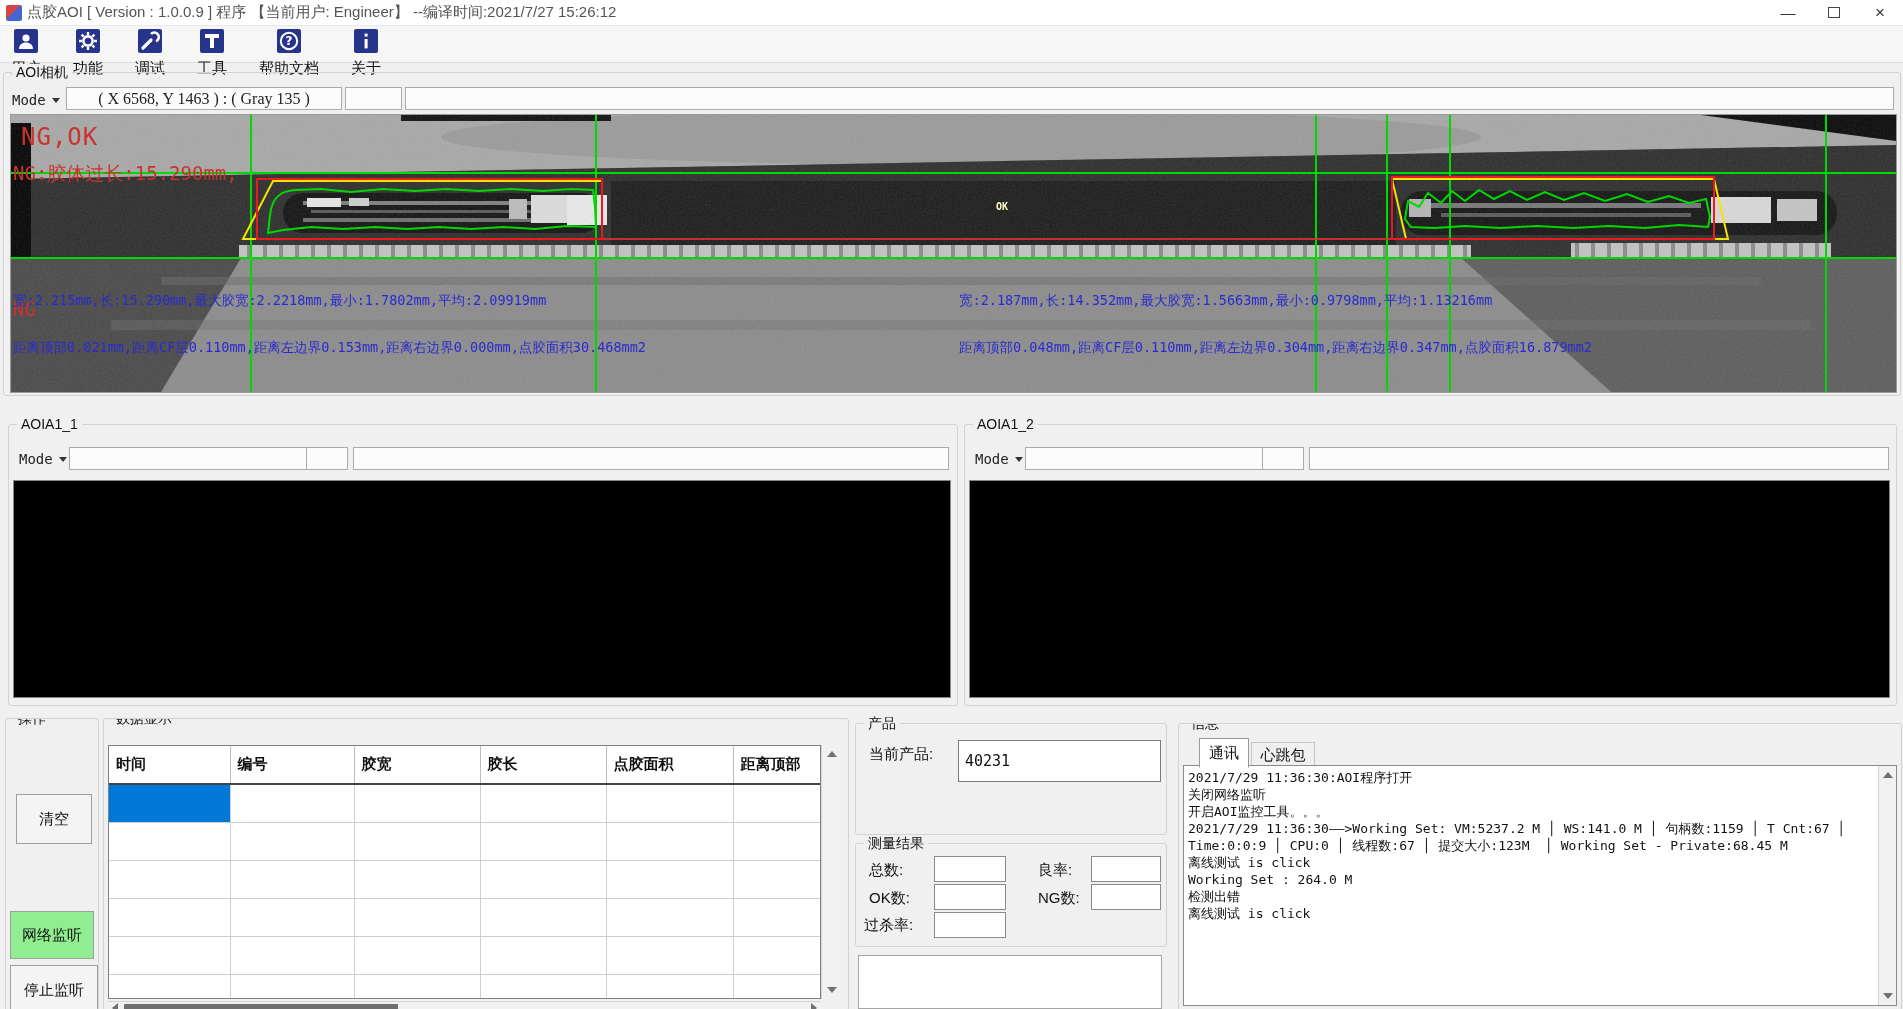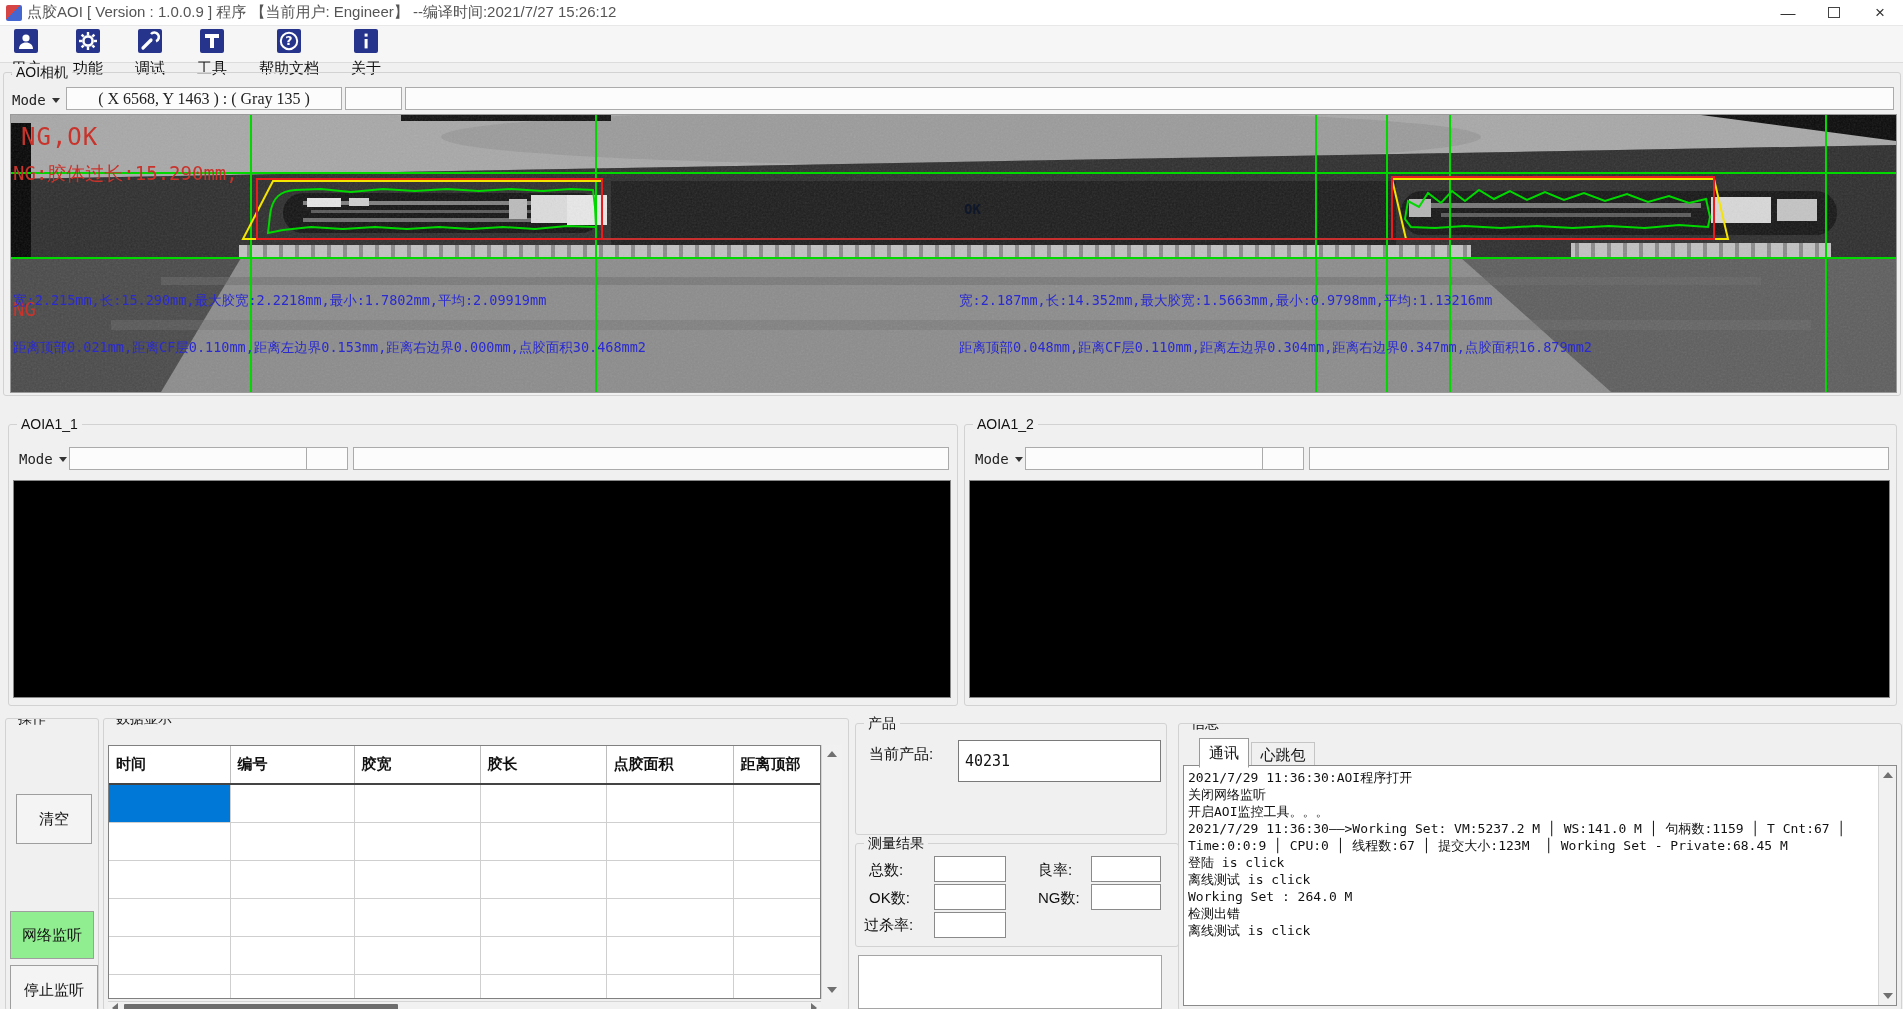--- a/index.html
+++ b/index.html
@@ -31,21 +31,21 @@
   .tri-down{width:0;height:0;border-left:4px solid transparent;border-right:4px solid transparent;border-top:5px solid #333;}
   .coord-text{display:flex;align-items:center;justify-content:center;font-family:"Liberation Serif","DejaVu Serif",serif;
     font-size:16px;color:#222;}
   
   .cam-img{position:absolute;left:6px;top:41px;width:1885px;height:277px;background:#6f6f6f;overflow:hidden;
     border:1px solid #9a9a9a;box-sizing:content-box;}
   .cam-txt{position:absolute;white-space:nowrap;font-family:"DejaVu Sans Mono","Liberation Mono",monospace;}
   .red-big{color:#c8342c;font-size:24px;letter-spacing:1px;}
   .red-med{color:#c8342c;font-size:19px;}
   .blue-line{color:#2a2ad0;font-size:13.5px;}
-  .blue-ok{color:#0f172a;font-size:14px;font-weight:bold;}
+  .blue-ok{color:#fef9c3;font-size:10px;font-weight:bold;margin-left:32px;}
   
   .vtabs{position:absolute;left:8px;top:399px;height:24px;display:flex;align-items:flex-end;}
   .vtab{display:inline-block;padding:3px 9px 4px 9px;font-family:"DejaVu Sans Mono","Liberation Mono",monospace;
     font-size:14px;color:#111;background:#f0f0f0;border:1px solid #c9c9c9;border-bottom:none;margin-right:1px;}
   .vtab.selected{background:#fff;border-color:#8f8f8f;padding-top:5px;position:relative;z-index:2;}
   .vtab.last{margin-left:8px;}
   .black-panel{position:absolute;background:#000;border:1px solid #888;box-sizing:border-box;}
   
   .btn{position:absolute;background:#f4f4f4;border:1px solid #9e9e9e;display:flex;align-items:center;
     justify-content:center;font-size:15px;color:#111;box-sizing:border-box;}
@@ -371,21 +371,21 @@
       <span class="arr arr-rt" style="right:4px;top:1px;"></span>
     </div>
   </div>
 
   <div class="group" style="left:855px;top:723px;width:310px;height:110px;">
     <span class="group-label">产品</span>
     <span class="fld-label" style="left:13px;top:21px;">当前产品:</span>
     <input class="prod-input" style="left: 102px; top: 16px; width: 203px; height: 42px;" value="40231">
   </div>
 
-  <div class="group" style="left:855px;top:843px;width:310px;height:102px;padding-left:12px;">
+  <div class="group" style="left:855px;top:843px;width:310px;height:102px;">
     <span class="group-label">测量结果</span>
     <span class="fld-label" style="left:13px;top:0;margin-top:17px;">总数:</span>
     <div class="fld-box" style="left:78px;top:12px;width:72px;height:26px;"></div>
     <span class="fld-label" style="left:182px;top:17px;">良率:</span>
     <div class="fld-box" style="left:235px;top:12px;width:70px;height:26px;"></div>
     <span class="fld-label" style="left:13px;top:45px;">OK数:</span>
     <div class="fld-box" style="left:78px;top:40px;width:72px;height:26px;"></div>
     <span class="fld-label" style="left:182px;top:45px;">NG数:</span>
     <div class="fld-box" style="left:235px;top:40px;width:70px;height:26px;"></div>
     <span class="fld-label" style="left:8px;top:72px;">过杀率:</span>
@@ -398,21 +398,20 @@
     <span class="group-label">信息</span>
     <div class="info-tab selected" style="left:4px;top:14px;width:48px;height:28px;">通讯</div>
     <div class="info-tab plain" style="left:56px;top:18px;width:62px;height:24px;">心跳包</div>
     <div class="log-box" style="left:4px;top:41px;width:714px;height:241px;">
       <div style="padding:3px 22px 0 4px;">
         <div class="log-line">2021/7/29 11:36:30:AOI程序打开</div>
         <div class="log-line">关闭网络监听</div>
         <div class="log-line">开启AOI监控工具。。。</div>
         <div class="log-line">2021/7/29 11:36:30——&gt;Working Set: VM:5237.2 M │ WS:141.0 M │ 句柄数:1159 │ T Cnt:67 │</div>
         <div class="log-line">Time:0:0:9 │ CPU:0 │ 线程数:67 │ 提交大小:123M  │ Working Set - Private:68.45 M</div>
-        <div class="log-line">登陆 is click</div>
         <div class="log-line">离线测试 is click</div>
         <div class="log-line">Working Set : 264.0 M</div>
         <div class="log-line">检测出错</div>
         <div class="log-line">离线测试 is click</div>
       </div>
       <div class="scroll-v" style="right:0;top:0;width:18px;height:239px;">
         <span class="arr arr-up" style="left:4px;top:6px;"></span>
         <span class="arr arr-dn" style="left:4px;bottom:6px;"></span>
       </div>
     </div>

